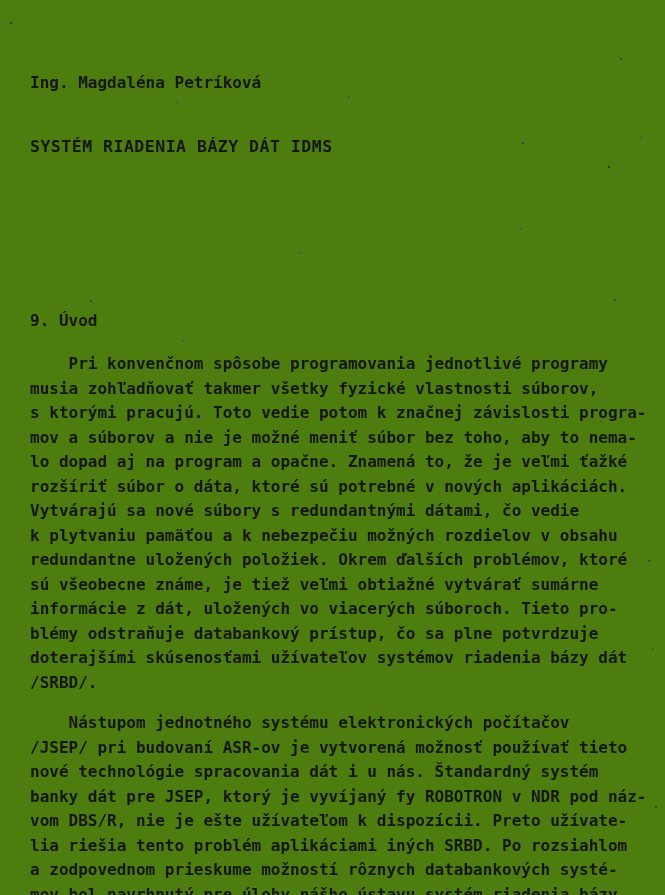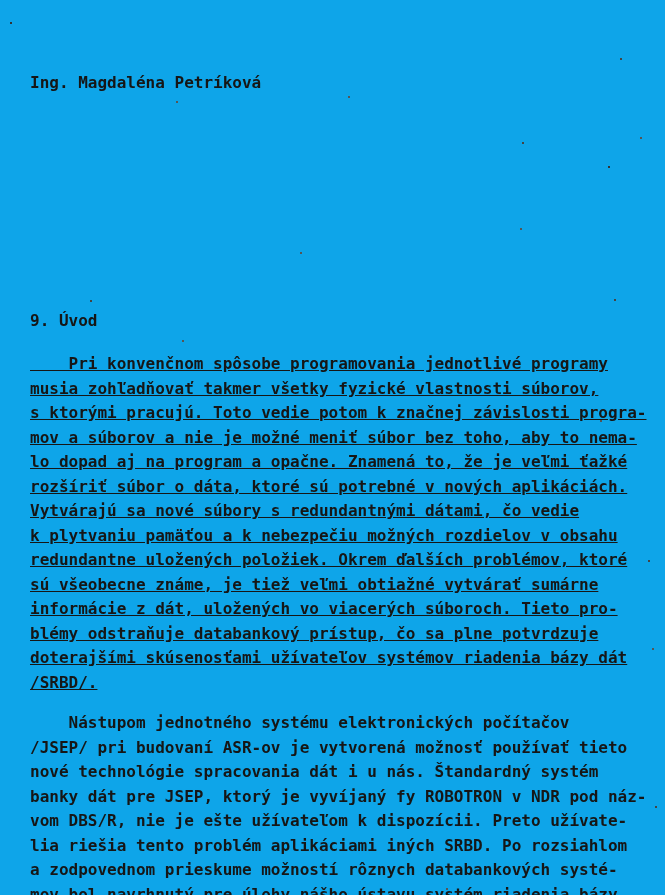--- a/index.html
+++ b/index.html
@@ -4,21 +4,21 @@
 <style>
   html, body {
     margin: 0;
     padding: 0;
     background: #e8e8e4;
   }
   .page {
     position: relative;
     width: 665px;
     height: 895px;
-    background: #0ea5e9;
+    background: #4d7c0f;
     overflow: hidden;
     font-family: "DejaVu Sans Mono", "Liberation Mono", monospace;
     font-weight: 700;
     color: #161616;
   }
   .author-block {
     position: absolute;
     left: 30px;
     top: 18px;
     font-size: 16px;
@@ -47,21 +47,21 @@
   .para {
     position: absolute;
     left: 30px;
     margin: 0;
     font-family: inherit;
     font-size: 16px;
     font-weight: 700;
     line-height: 24.5px;
     white-space: pre;
   }
-  .para-1 { top: 352px; text-decoration: underline; }
+  .para-1 { top: 352px; }
   .para-2 { top: 711px; }
   
   .speck {
     position: absolute;
     left: 0; top: 0;
     width: 2px; height: 2px;
     background: transparent;
     box-shadow:
       10px 22px 0 #333, 620px 58px 0 #444, 348px 96px 0 #555,
       176px 101px 0 #555, 522px 142px 0 #444, 640px 137px 0 #555,
@@ -75,20 +75,21 @@
 <body>
 
 <div class="page">
 
   <div class="speck"></div>
 
   <div class="author-block">
     <div>Ing. Magdaléna Petríková</div>
   </div>
 
+  <h1 class="doc-title">SYSTÉM RIADENIA BÁZY DÁT IDMS</h1>
 
   <h2 class="section-heading">9. Úvod</h2>
 
   <pre class="para para-1">    Pri konvenčnom spôsobe programovania jednotlivé programy
 musia zohľadňovať takmer všetky fyzické vlastnosti súborov,
 s ktorými pracujú. Toto vedie potom k značnej závislosti progra-
 mov a súborov a nie je možné meniť súbor bez toho, aby to nema-
 lo dopad aj na program a opačne. Znamená to, že je veľmi ťažké
 rozšíriť súbor o dáta, ktoré sú potrebné v nových aplikáciách.
 Vytvárajú sa nové súbory s redundantnými dátami, čo vedie

